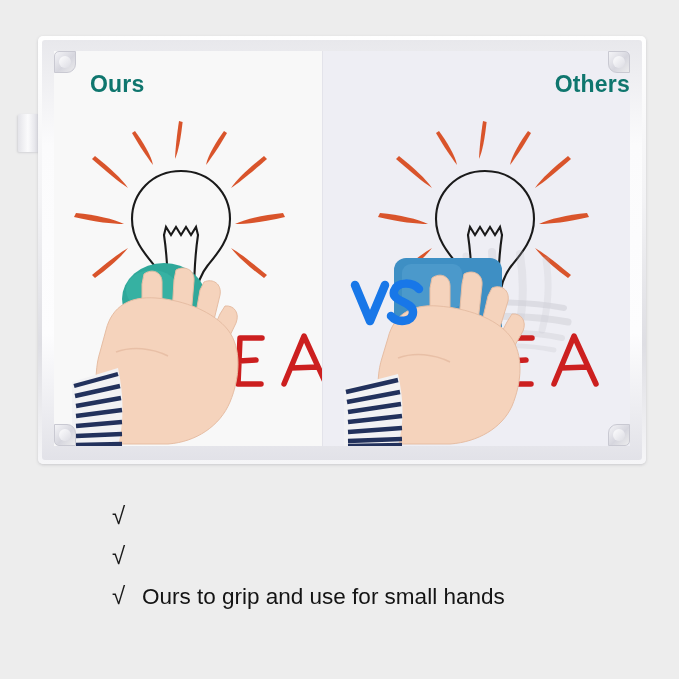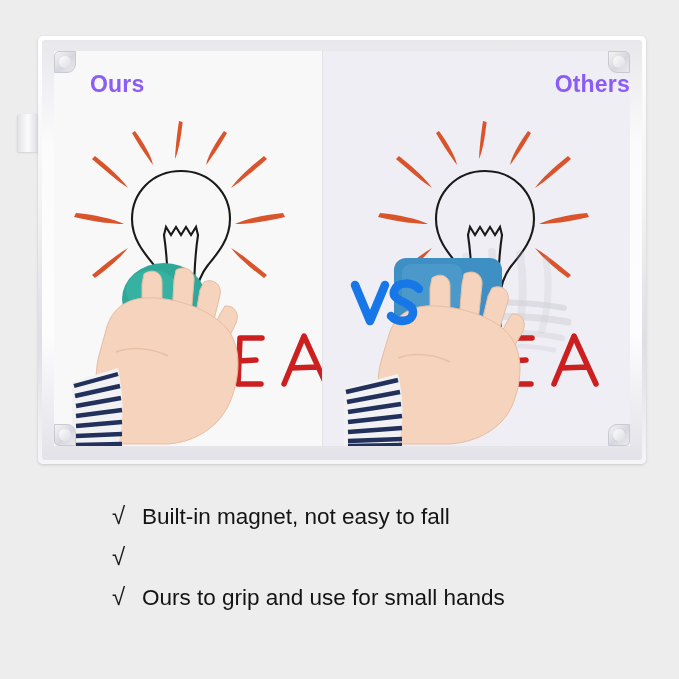--- a/index.html
+++ b/index.html
@@ -112,21 +112,21 @@
     width: 1px;
     height: 100%;
     background: #e3e3ea;
   }
 
   .panel-title {
     position: absolute;
     top: 20px;
     font-size: 23px;
     font-weight: bold;
-    color: #8b5cf6;
+    color: #0f766e;
     letter-spacing: 0.2px;
     white-space: nowrap;
   }
   .panel.ours .panel-title { left: 36px; }
   .panel.others .panel-title { left: 0; right: 0; text-align: right; padding-left: 12px; }
 
   
   .bulb-art {
     position: absolute;
     top: 52px;
@@ -398,21 +398,20 @@
       <div class="corner tl"></div>
       <div class="corner tr"></div>
       <div class="corner bl"></div>
       <div class="corner br"></div>
     </div>
   </div>
 
   <div class="features">
     <div class="feature-row">
       <span class="feature-check">√</span>
-      <span class="feature-text">Built-in magnet, not easy to fall</span>
     </div>
     <div class="feature-row">
       <span class="feature-check">√</span>
     </div>
     <div class="feature-row">
       <span class="feature-check">√</span>
       <span class="feature-text">Ours to grip and use for small hands</span>
     </div>
   </div>
 

